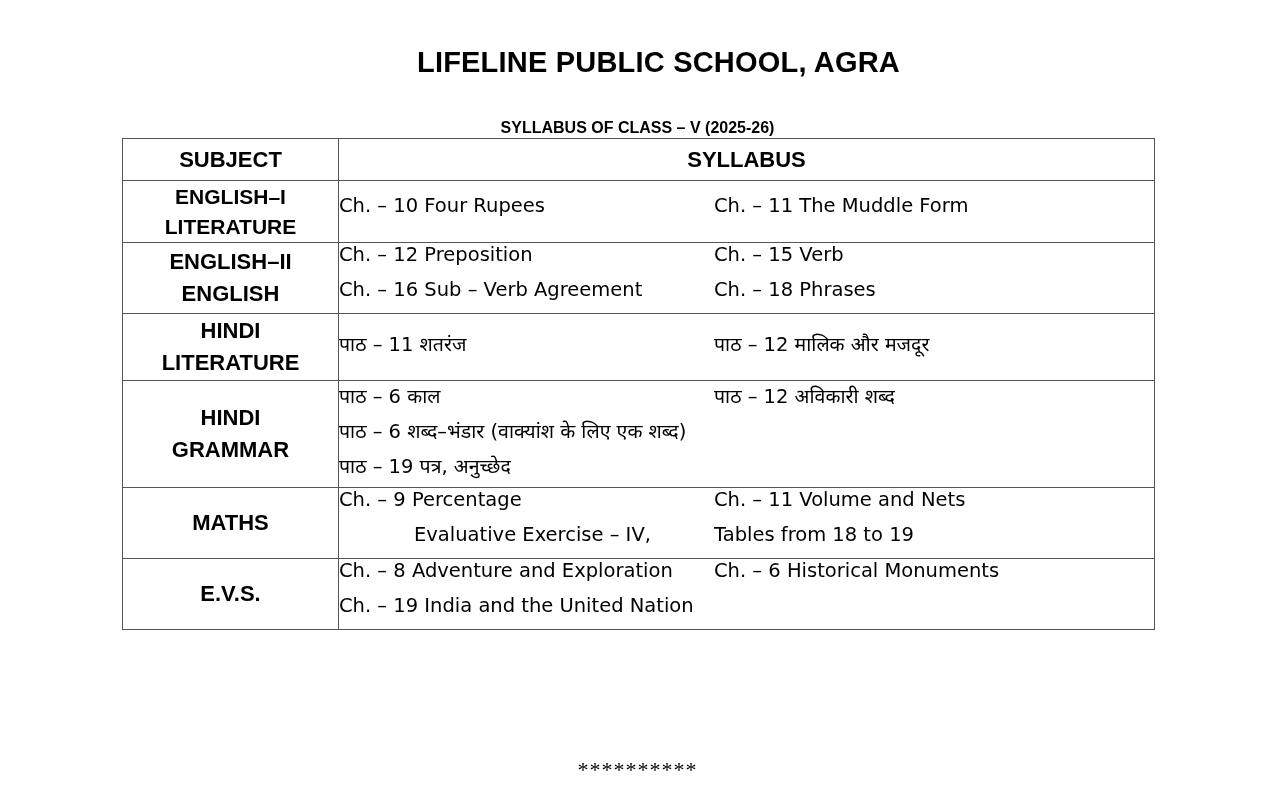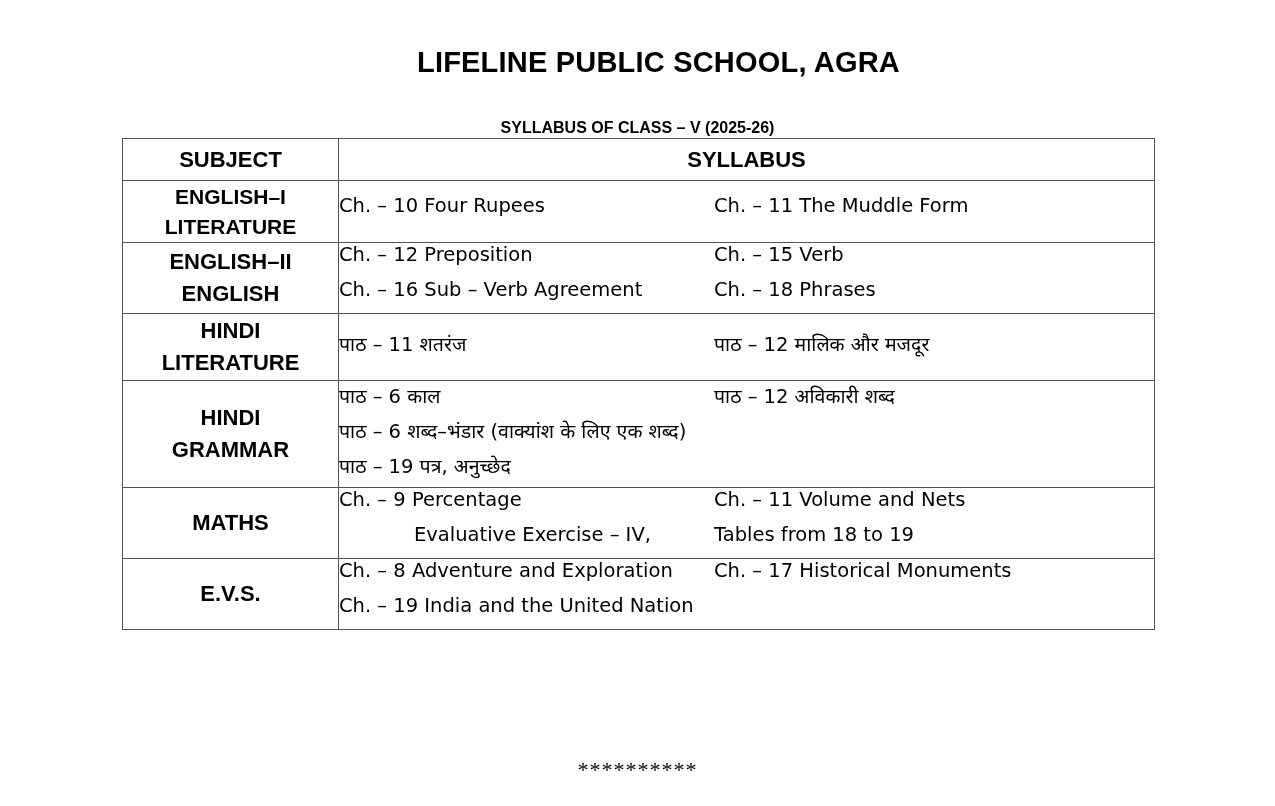--- a/index.html
+++ b/index.html
@@ -206,21 +206,21 @@
     </td>
   </tr>
 
   <tr style="height:71px">
     <td class="subj">
       <div>E.V.S.</div>
     </td>
     <td class="syl-cell">
       <div class="line">
         <span class="c1">Ch. – 8  Adventure and Exploration</span>
-        <span class="c2">Ch. – 17  Historical Monuments</span>
+        <span class="c2">Ch. – 6  Historical Monuments</span>
       </div>
       <div class="line">
         <span>Ch. – 19  India and the United Nation</span>
       </div>
     </td>
   </tr>
 
 </tbody>
   </table>
 

